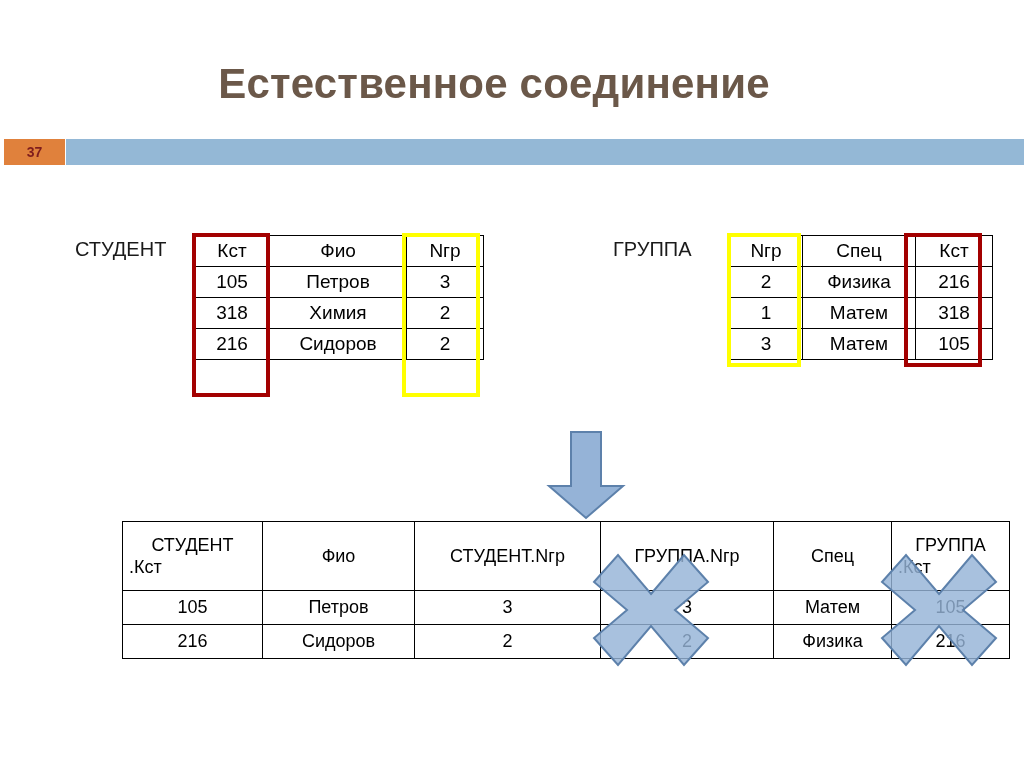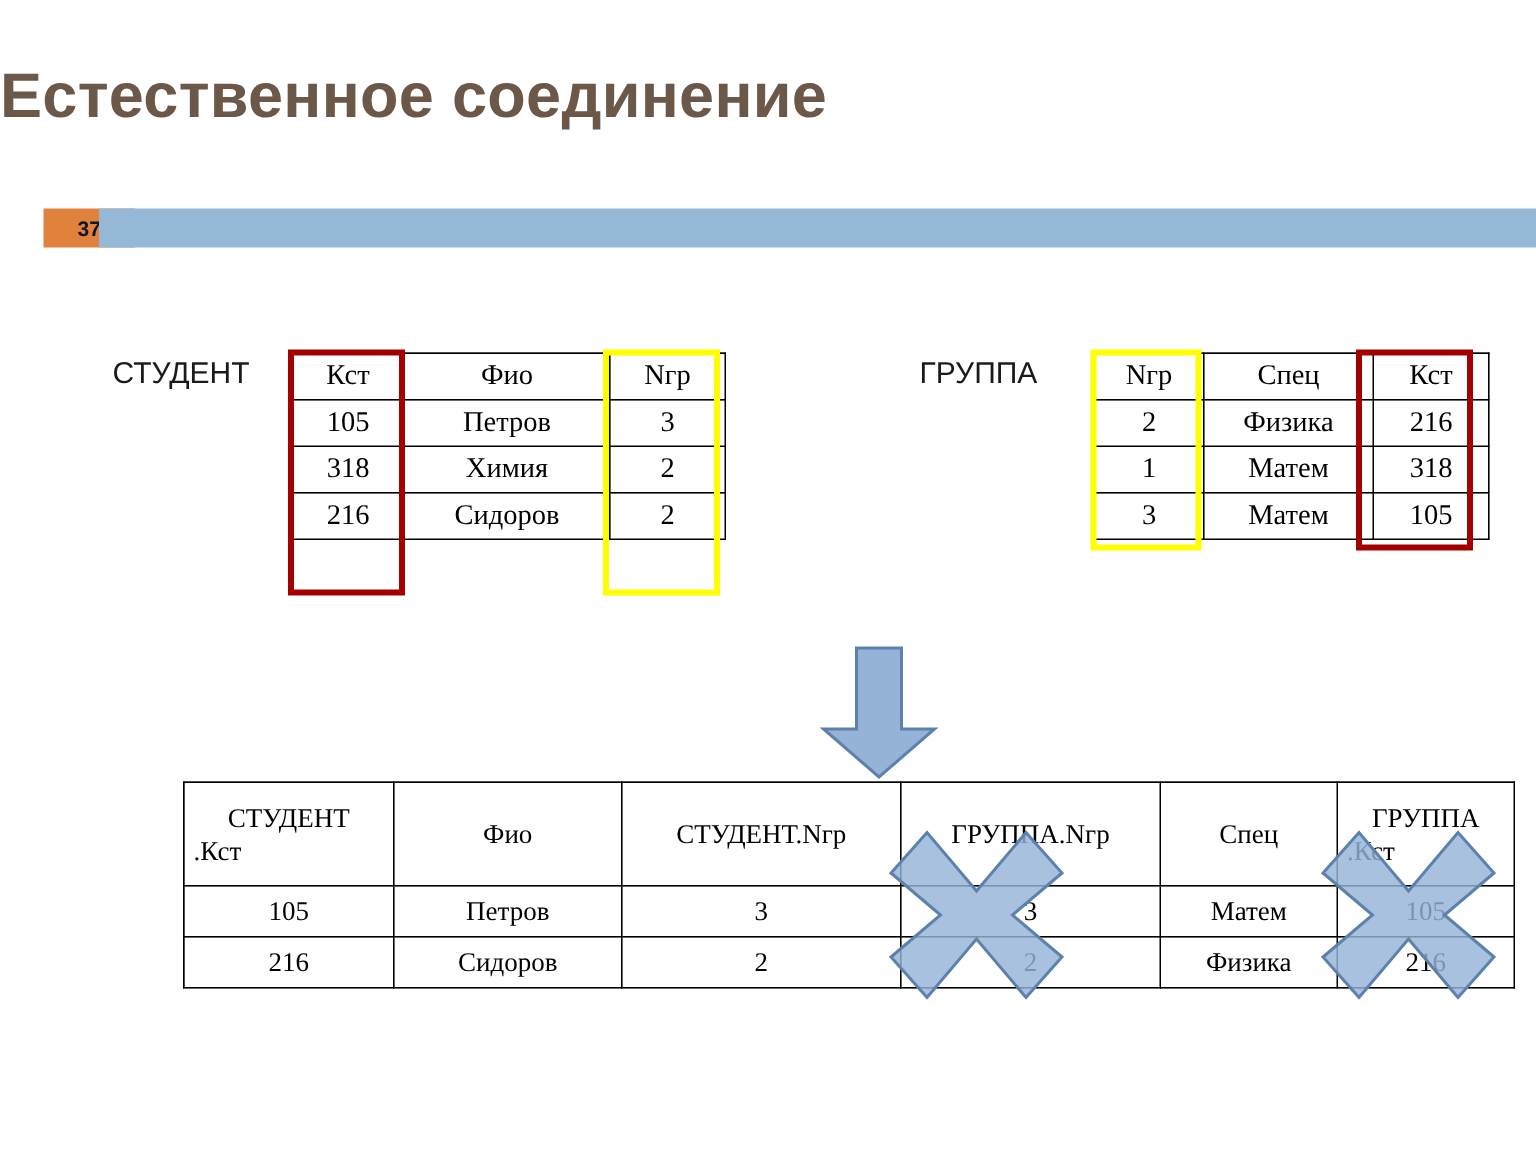--- a/index.html
+++ b/index.html
@@ -12,61 +12,59 @@
     height: 767px;
     position: relative;
     font-family: "Liberation Sans", sans-serif;
     overflow: hidden;
   }
 
   
   #slide-title {
     position: absolute;
     left: 0;
-    top: 40px;
+    top: 60px;
     width: 988px;
-    text-align: left;
+    text-align: center;
     font-size: 42px;
     font-weight: bold;
     color: #6b5849;
     letter-spacing: 0.2px;
     white-space: nowrap;
   }
 
   
   #slide-number-badge {
     position: absolute;
     left: 4px;
     top: 139px;
     width: 61px;
     height: 26px;
     background: #e0813c;
-    color: #0f172a;
+    color: #7f1d1d;
     font-size: 14px;
     font-weight: bold;
     display: flex;
     align-items: center;
     justify-content: center;
-    margin-left: 25px;
   }
   #header-bar {
     position: absolute;
     left: 66px;
     top: 139px;
     width: 958px;
     height: 26px;
     background: #94b8d6;
   }
 
   
   .db-table {
     position: absolute;
     border-collapse: collapse;
-    background: #14532d;
-    font-family: Liberation Serif, serif;
+    background: #c2410c;
   }
   .db-table td, .db-table th {
     border: 1px solid #000000;
     text-align: center;
     font-weight: normal;
     color: #000000;
     background: #ffffff;
   }
   .table-caption {
     position: absolute;

